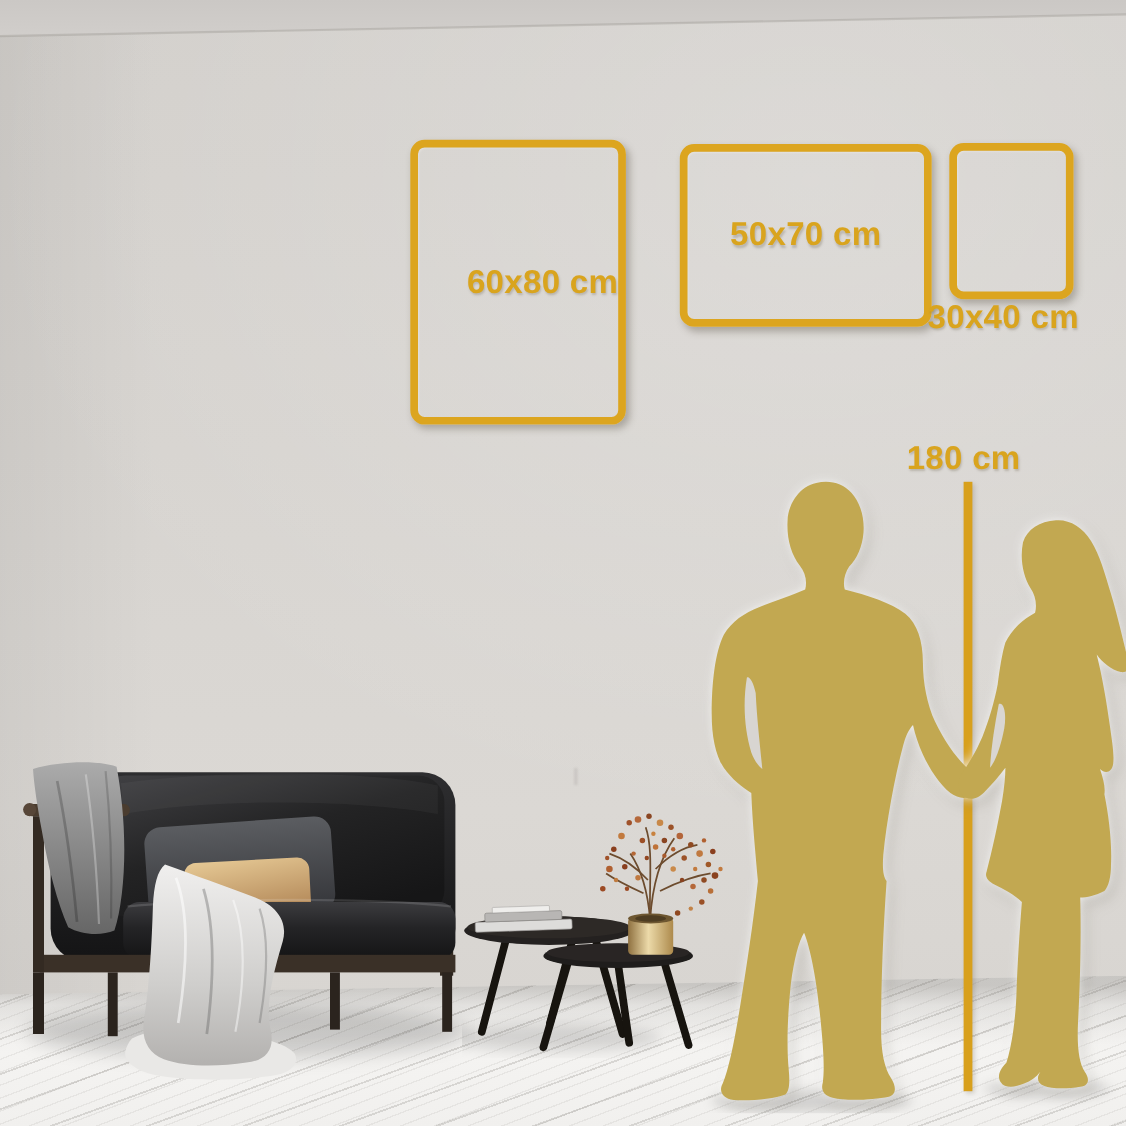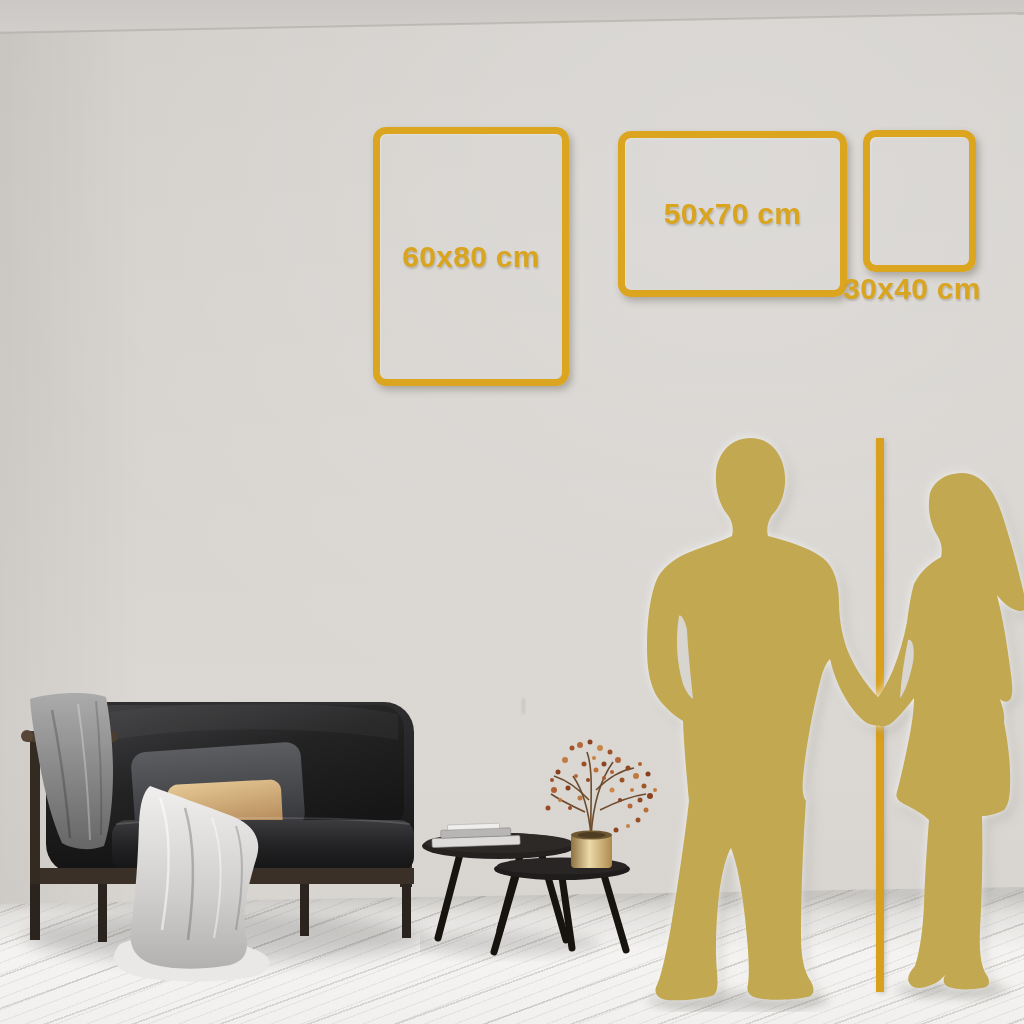--- a/index.html
+++ b/index.html
@@ -206,31 +206,34 @@
       <rect x="441" y="829" width="70" height="8" rx="1.5" fill="#b8b6b4" stroke="#8a8886" stroke-width="0.6"></rect>
       <rect x="448" y="824" width="52" height="5" rx="1" fill="#efeeec" stroke="#a5a3a1" stroke-width="0.5"></rect>
     </g>
     <g>
       <rect x="571" y="834" width="41" height="34" rx="4" fill="url(#vaseG)"></rect>
       <ellipse cx="591.5" cy="835" rx="20.5" ry="4.5" fill="#6e5731"></ellipse>
       <ellipse cx="591.5" cy="835" rx="14" ry="3" fill="#4e3d22"></ellipse>
     </g>
   </svg>
 
-  <div class="frame" style="left:373px;top:127px;width:182px;height:245px;">
+  <div class="frame" style="left:373px;top:127px;width:182px;height:245px;justify-content:flex-end;">
     <span class="size-label">60x80 cm</span>
   </div>
   <div class="frame" style="left:618px;top:131px;width:215px;height:152px;">
     <span class="size-label">50x70 cm</span>
   </div>
   <div class="frame" style="left:863px;top:130px;width:99px;height:128px;"></div>
   <div class="label-below" style="left:838px;top:272px;width:148px;">
     <span class="size-label">30x40 cm</span>
   </div>
 
+  <div class="ref-label">
+    <span class="size-label">180 cm</span>
+  </div>
   <div class="ref-line"></div>
 
   <svg class="fig" style="left:636px;top:428px;" width="388" height="584" viewBox="636 428 388 584">
     <ellipse cx="738" cy="1001" rx="92" ry="10" fill="rgba(0,0,0,0.13)" style="filter:blur(5px)"></ellipse>
     <ellipse cx="952" cy="990" rx="58" ry="8" fill="rgba(0,0,0,0.12)" style="filter:blur(5px)"></ellipse>
     <g style="filter:drop-shadow(0 0 5px rgba(255,255,255,0.8)) drop-shadow(4px 5px 5px rgba(110,104,92,0.22))">
       <path fill="#C2A851" d="M 742 439
         C 754 436 766 439 774 448 C 782 457 786 470 785 484 C 784 497 779 508 772 515
         C 768 521 766 529 768 536 C 788 541 810 548 823 558 C 834 567 839 583 839 602
         C 839 621 843 641 850 656 C 858 673 868 687 877 696 C 885 704 889 713 886 720

